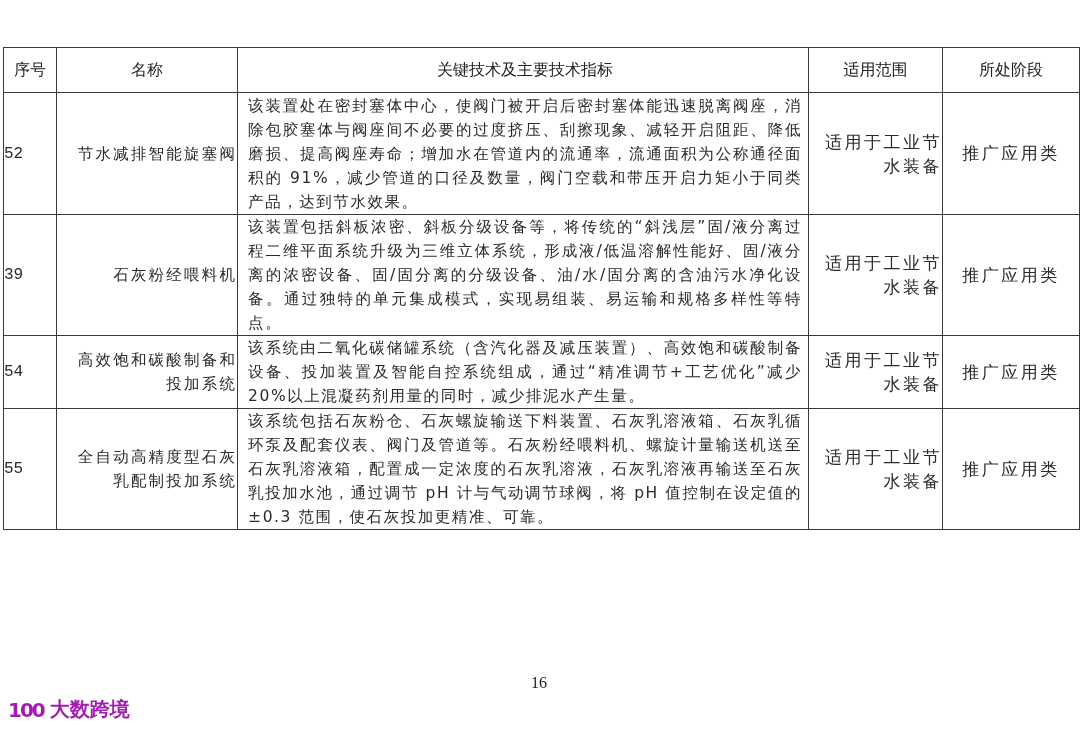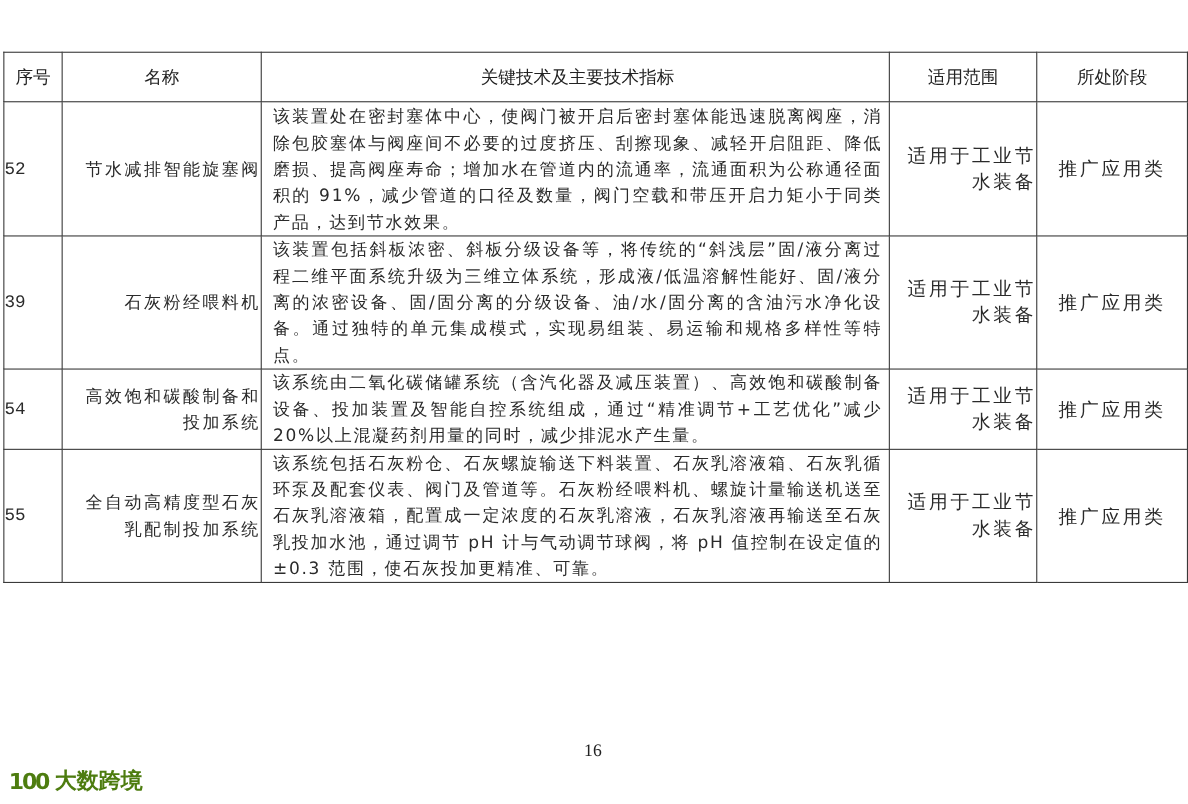--- a/index.html
+++ b/index.html
@@ -7,21 +7,21 @@
          font-family:"DejaVu Sans", sans-serif; color:#2a2a2a; }
   .tbl { position:absolute; left:3px; top:47px; border-collapse:collapse; table-layout:fixed; }
   .tbl td, .tbl th { border:1.5px solid #3a3a3a; padding:0; vertical-align:middle; }
   .tbl th { font-weight:normal; font-size:16px; height:44px; text-align:center; color:#222; }
   .c-no { width:53px; text-align:left; font-family:Liberation Mono, monospace; font-size:16px; }
   .c-name { width:174px; font-size:15.5px; letter-spacing:2.2px; padding-left:10px !important; line-height:24px; text-align:right; }
   .c-desc { width:567px; font-size:15.5px; letter-spacing:1.55px; line-height:24px; padding:0 6px 0 10px !important; text-align:justify; }
   .c-scope { width:136px; text-align:right; font-size:17px; letter-spacing:2.5px; line-height:24px; }
   .c-stage { width:139px; text-align:center; font-size:17px; letter-spacing:2.5px; }
   .page-num { position:absolute; left:531px; top:674px; font-family:"Liberation Serif", serif; font-size:16px; color:#222; }
-  .watermark { position:absolute; left:8px; top:696px; display:flex; align-items:center; gap:6px; color:#4d7c0f; font-size:20px; font-weight:bold; }
+  .watermark { position:absolute; left:8px; top:696px; display:flex; align-items:center; gap:6px; color:#a21caf; font-size:20px; font-weight:bold; }
   .wm-logo { font-size:20px; letter-spacing:-2px; }
 </style>
 </head>
 <body>
 
 <table class="tbl">
   <thead>
     <tr>
       <th class="c-no" style="font-family:'DejaVu Sans',sans-serif;">序号</th>
       <th class="c-name" style="text-align:center;padding-left:0 !important;letter-spacing:0;">名称</th>

